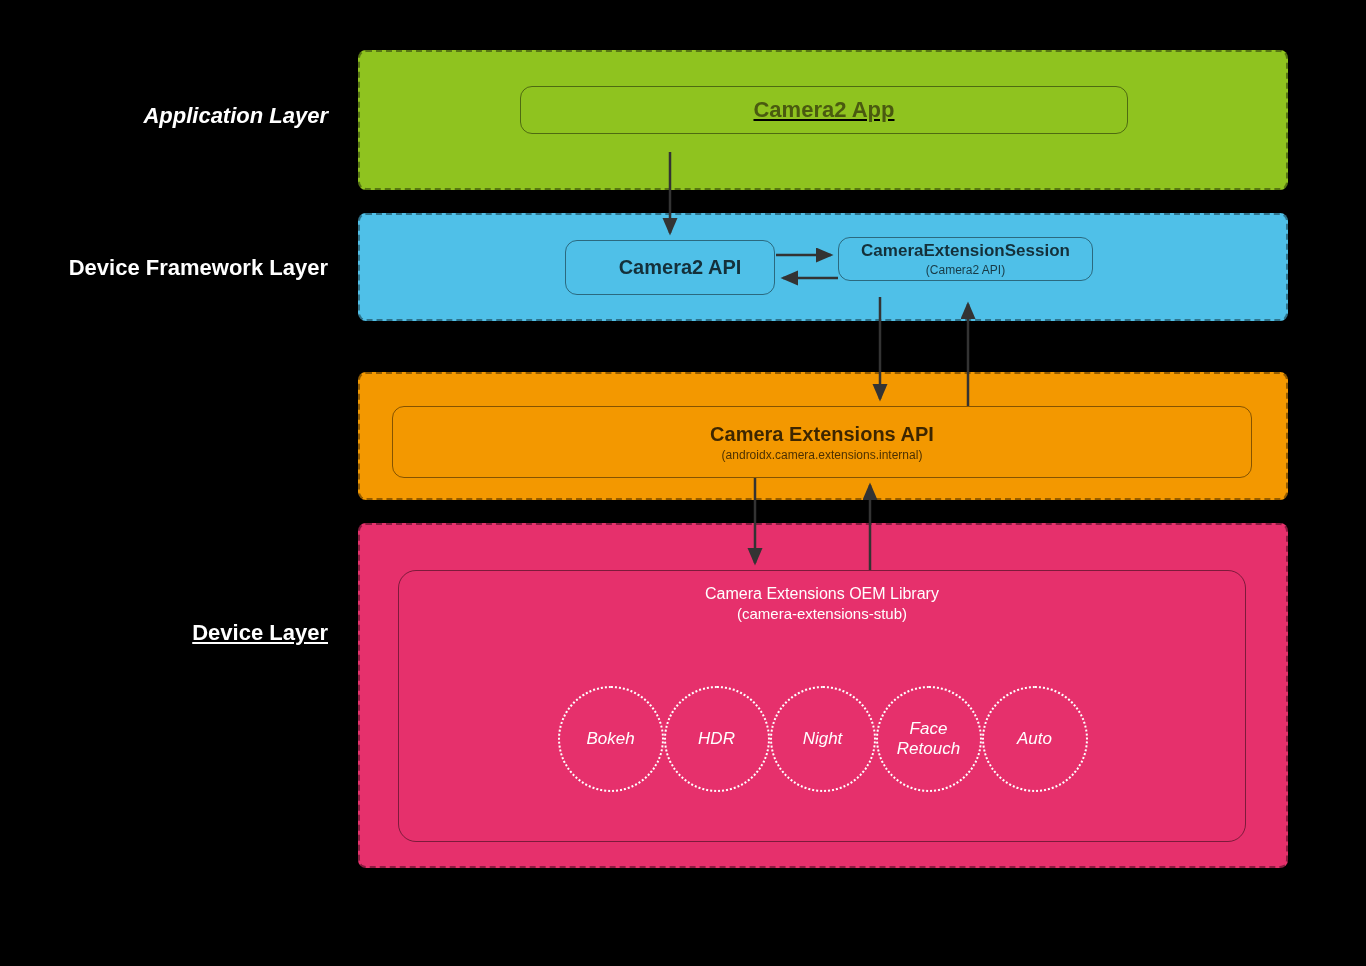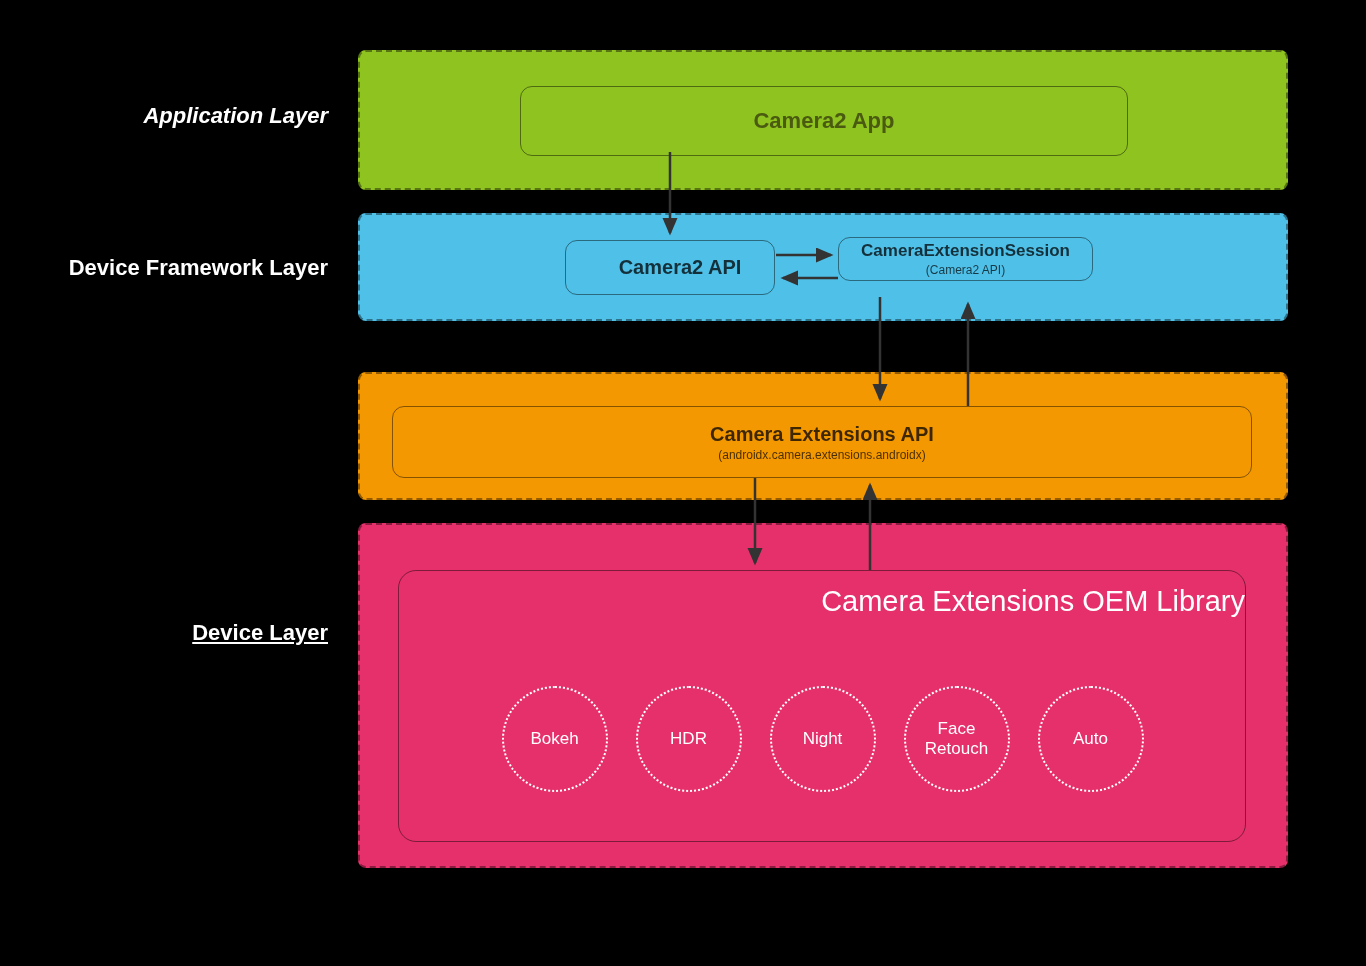--- a/index.html
+++ b/index.html
@@ -32,29 +32,29 @@
   }
 
   .inner-box .title { font-size: 20px; font-weight: 600; color: rgba(0,0,0,0.75); }
   .inner-box .subtitle { font-size: 12px; color: rgba(0,0,0,0.7); margin-top: 2px; }
 
   .oem-box {
     position: absolute;
     border: 1px solid rgba(0,0,0,0.45);
     border-radius: 18px;
   }
-  .oem-title { color: #fff; font-size: 29px; font-weight: 500; text-align: right; }
+  .oem-title { color: #fff; font-size: 16px; font-weight: 500; text-align: center; }
   .oem-sub { color: #fff; font-size: 15px; text-align: center; margin-top: 2px; }
 
   .circles {
     position: absolute;
     display: flex;
-    gap: 28px;
     align-items: center;
     justify-content: center;
+    font-style: italic;
   }
   .circle {
     width: 106px;
     height: 106px;
     border: 2px dotted #fff;
     border-radius: 50%;
     display: flex;
     align-items: center;
     justify-content: center;
     color: #fff;
@@ -67,44 +67,45 @@
 
   svg.arrows { position: absolute; left: 0; top: 0; width: 1366px; height: 966px; pointer-events: none; }
 </style>
 </head>
 <body>
 
 <div class="canvas">
 
   <div class="layer-label" style="left:28px; top:103px;font-style:italic;">Application Layer</div>
   <div class="layer-box" style="left:358px; top:50px; width:930px; height:140px; background:#8fc31f;"></div>
-  <div class="inner-box" style="left:520px; top:86px; width:608px; height:70px; background:transparent;">
+  <div class="inner-box" style="left:520px; top:86px; width:608px; height:48px; background:transparent;text-decoration:underline;">
     <div class="camera2-title">Camera2 App</div>
   </div>
 
   <div class="layer-label" style="left:28px; top:255px;">Device Framework Layer</div>
   <div class="layer-box" style="left:358px; top:213px; width:930px; height:108px; background:#4fc0e8;"></div>
   <div class="inner-box" style="left:565px; top:240px; width:210px; height:55px;padding-left:20px;">
     <div class="title">Camera2 API</div>
   </div>
   <div class="inner-box" style="left:838px; top:237px; width:255px; height:44px;">
     <div class="title" style="font-size:17px;">CameraExtensionSession</div>
     <div class="subtitle">(Camera2 API)</div>
   </div>
 
   <div class="layer-box" style="left:358px; top:372px; width:930px; height:128px; background:#f39800;"></div>
   <div class="inner-box" style="left:392px; top:406px; width:860px; height:72px;text-align:center;">
     <div class="title">Camera Extensions API</div>
-    <div class="subtitle">(androidx.camera.extensions.androidx)</div>
+    <div class="subtitle">(androidx.camera.extensions.internal)</div>
   </div>
 
   <div class="layer-label" style="left:28px; top:620px;text-decoration:underline;">Device Layer</div>
   <div class="layer-box" style="left:358px; top:523px; width:930px; height:345px; background:#e6306c;"></div>
   <div class="oem-box" style="left:398px; top:570px; width:848px; height:272px;">
     <div class="oem-title" style="margin-top:14px;">Camera Extensions OEM Library</div>
+    <div class="oem-sub">(camera-extensions-stub)</div>
   </div>
   <div class="circles" style="left:490px; top:686px; width:665px;">
     <div class="circle">Bokeh</div>
     <div class="circle">HDR</div>
     <div class="circle">Night</div>
     <div class="circle">Face<br>Retouch</div>
     <div class="circle">Auto</div>
   </div>
 
   <svg class="arrows">

